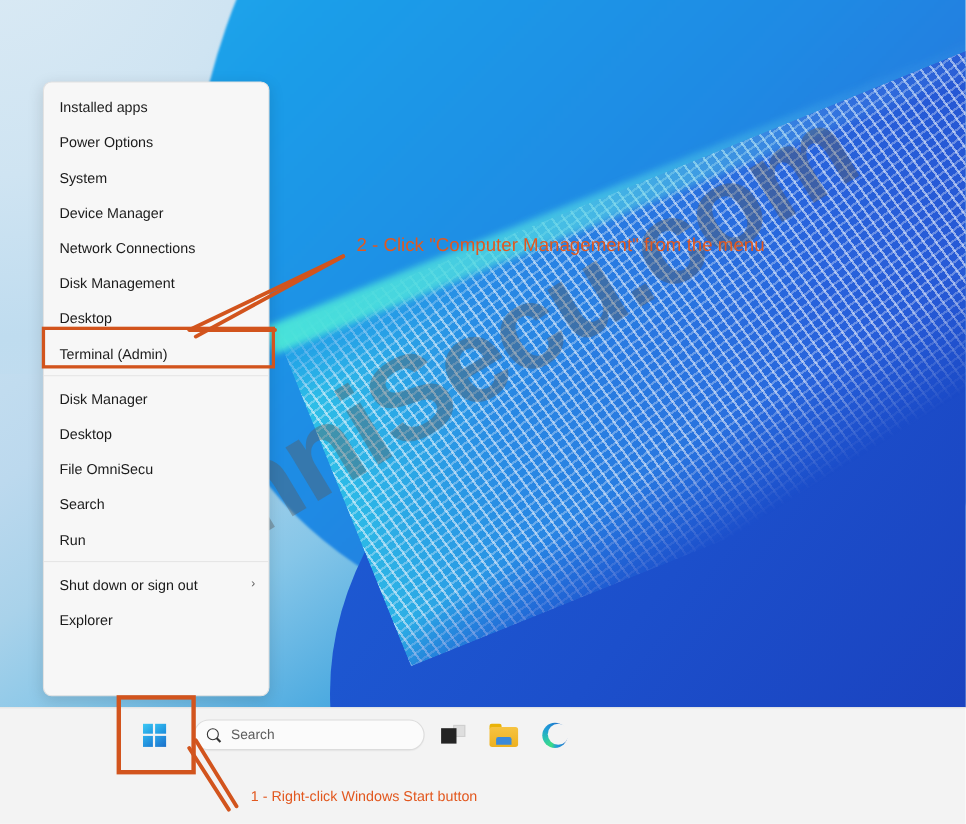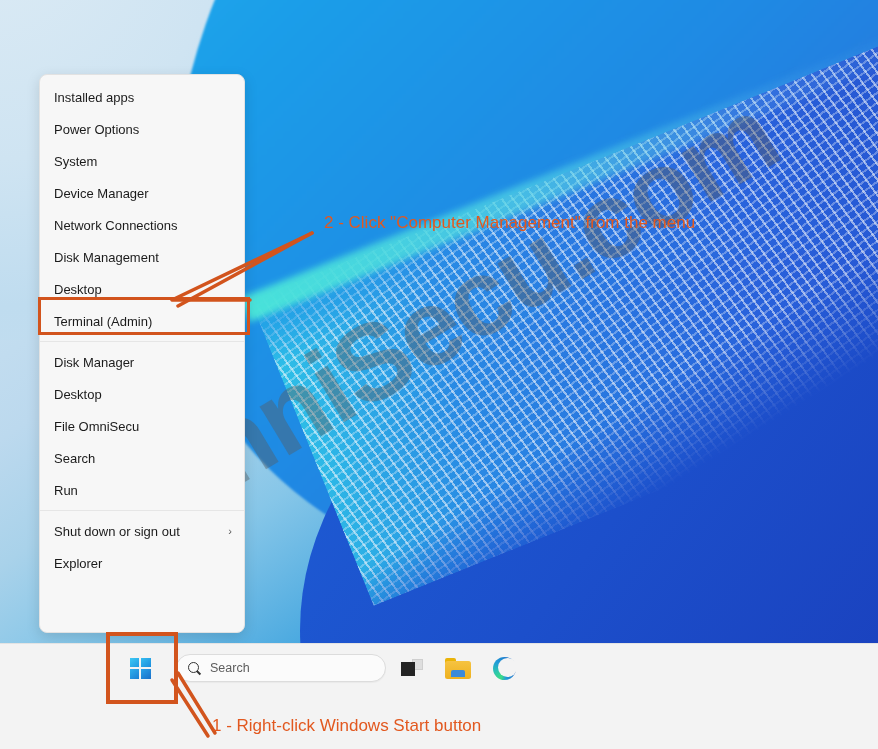--- a/index.html
+++ b/index.html
@@ -295,21 +295,21 @@
     pointer-events: none;
   }
   .anno-text {
     position: absolute;
     font-family: "Liberation Sans", sans-serif;
     font-size: 17px;
     color: #e2581f;
     white-space: nowrap;
   }
   #anno-step2 { left: 324px; top: 213px; }
-  #anno-step1 { left: 212px; top: 716px; font-size: 17px; }
+  #anno-step1 { left: 228px; top: 716px; font-size: 13px; }
 </style>
 </head>
 <body>
 
 <div id="screen">
 
   <div id="desktop">
     <div id="bloom-corner"></div>
     <div id="bloom-petal1"></div>
     <div id="bloom-petal2"></div>

